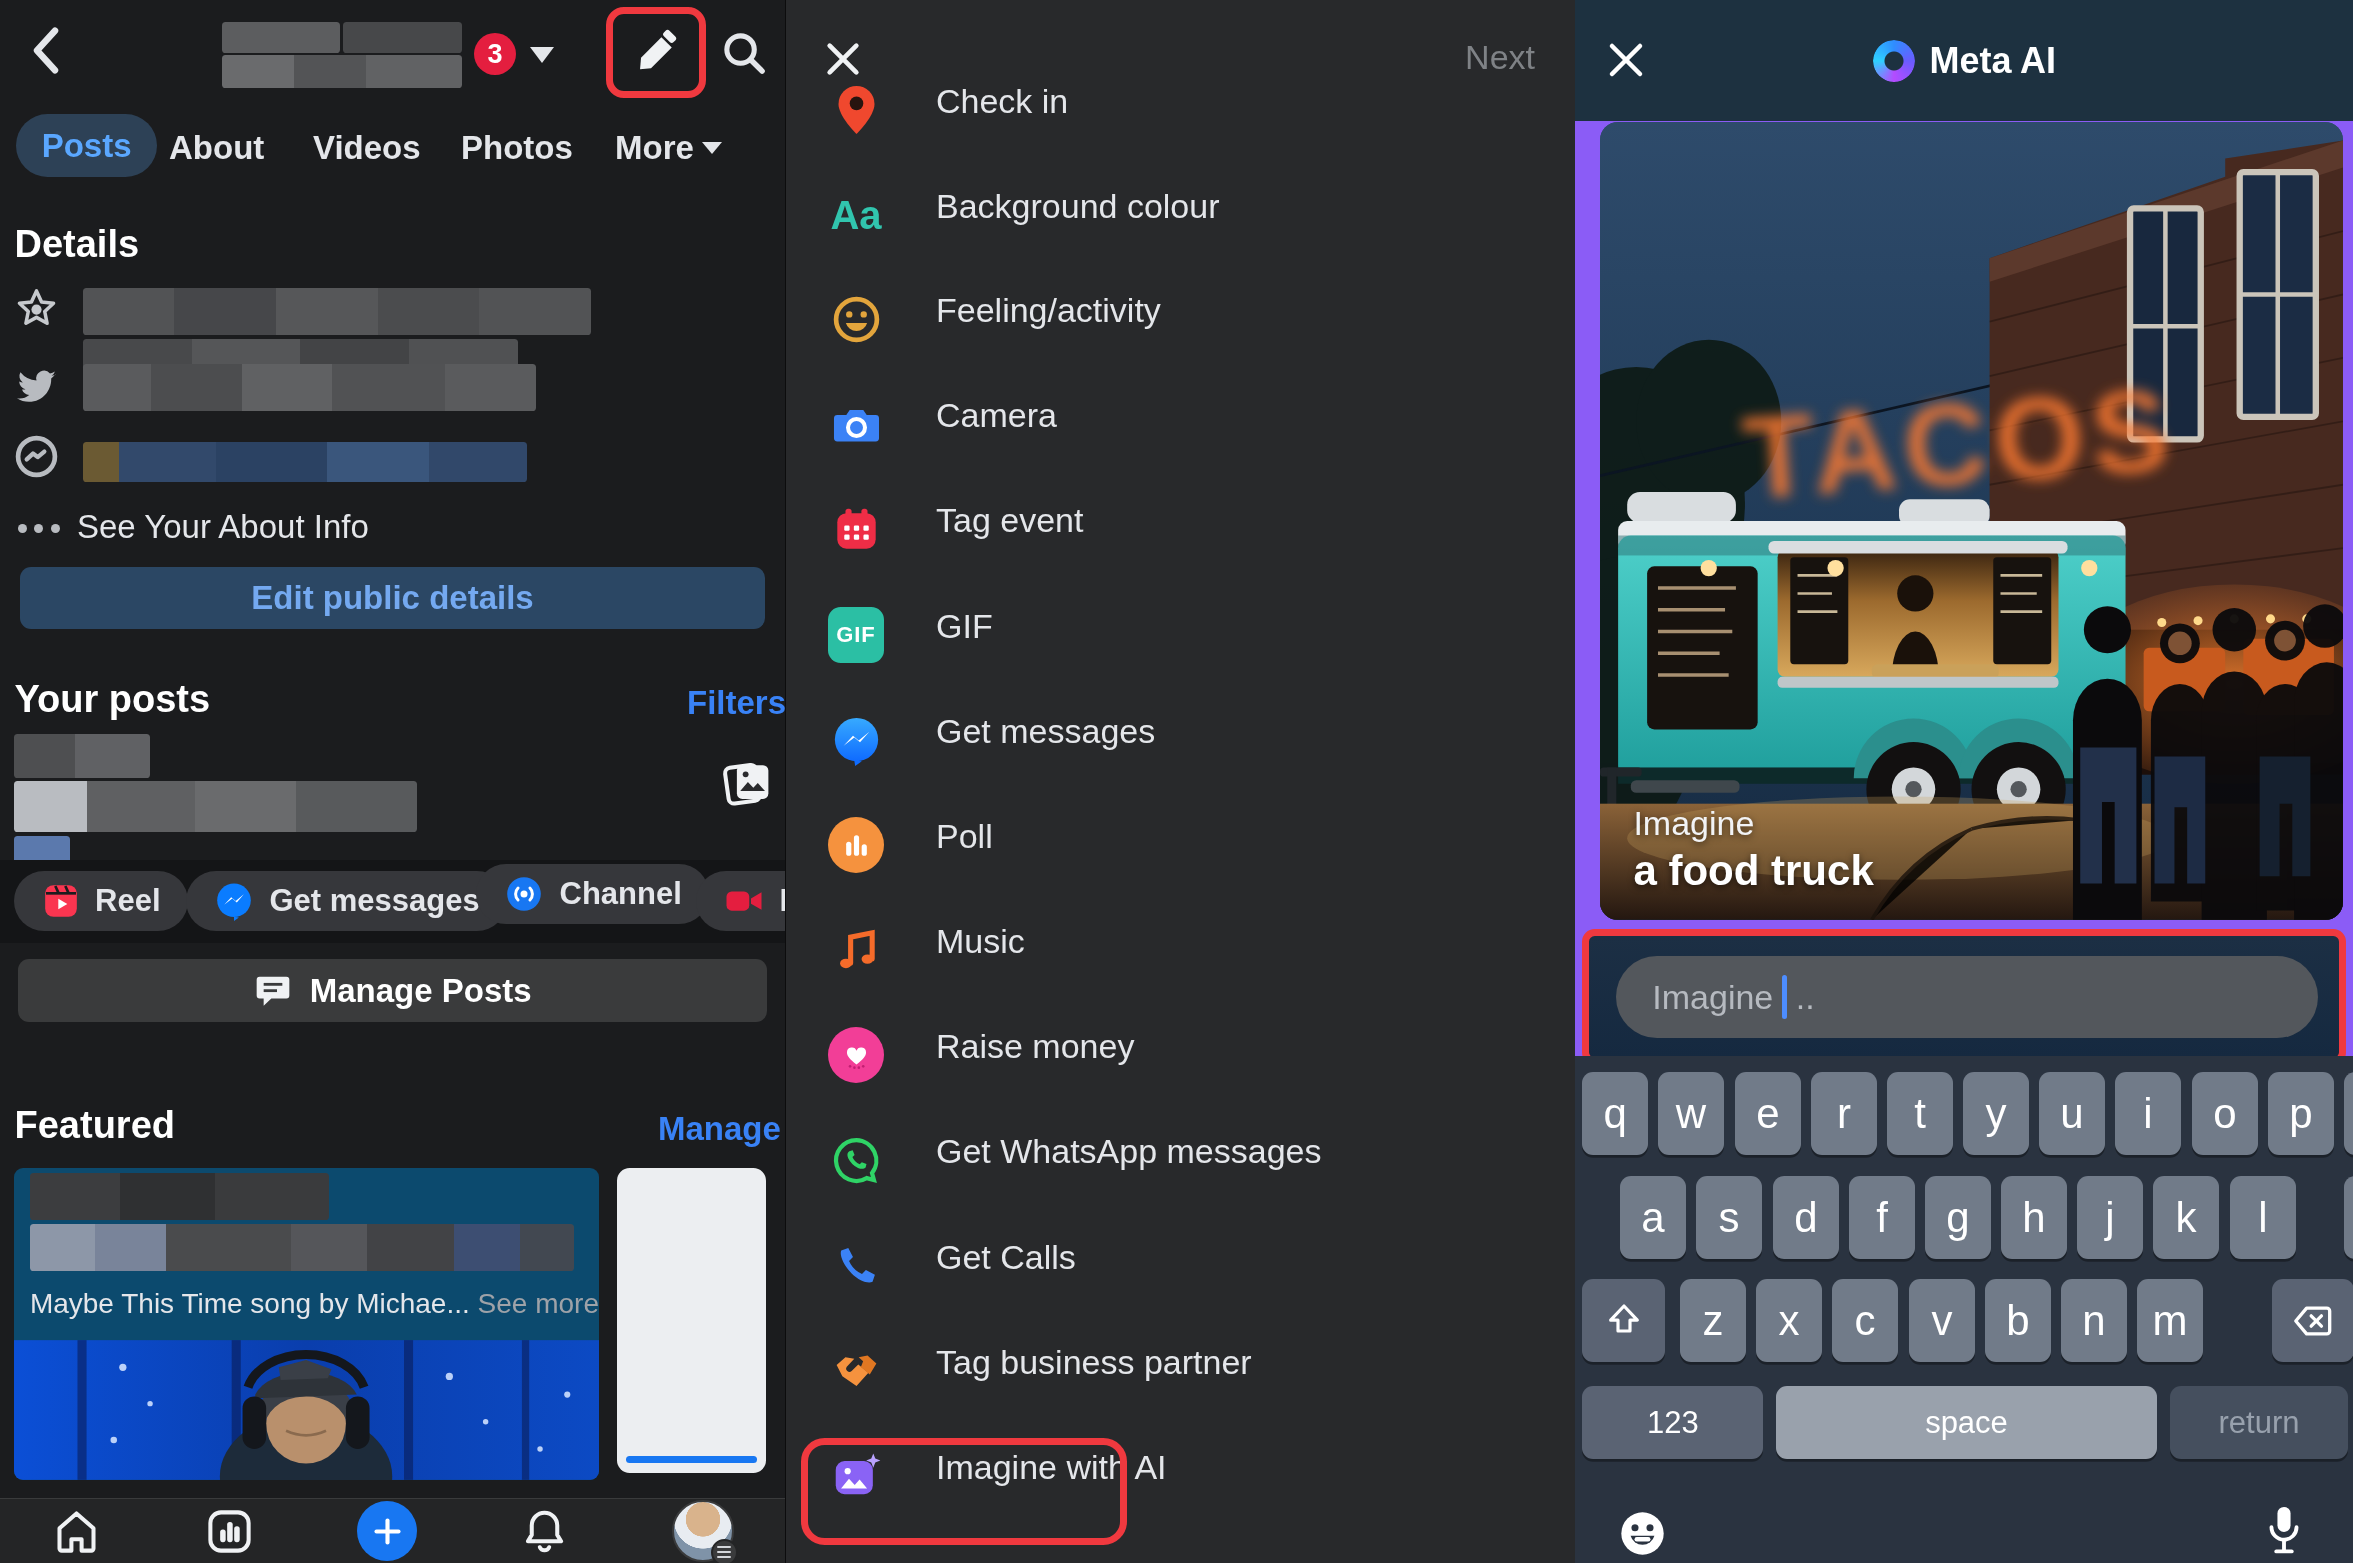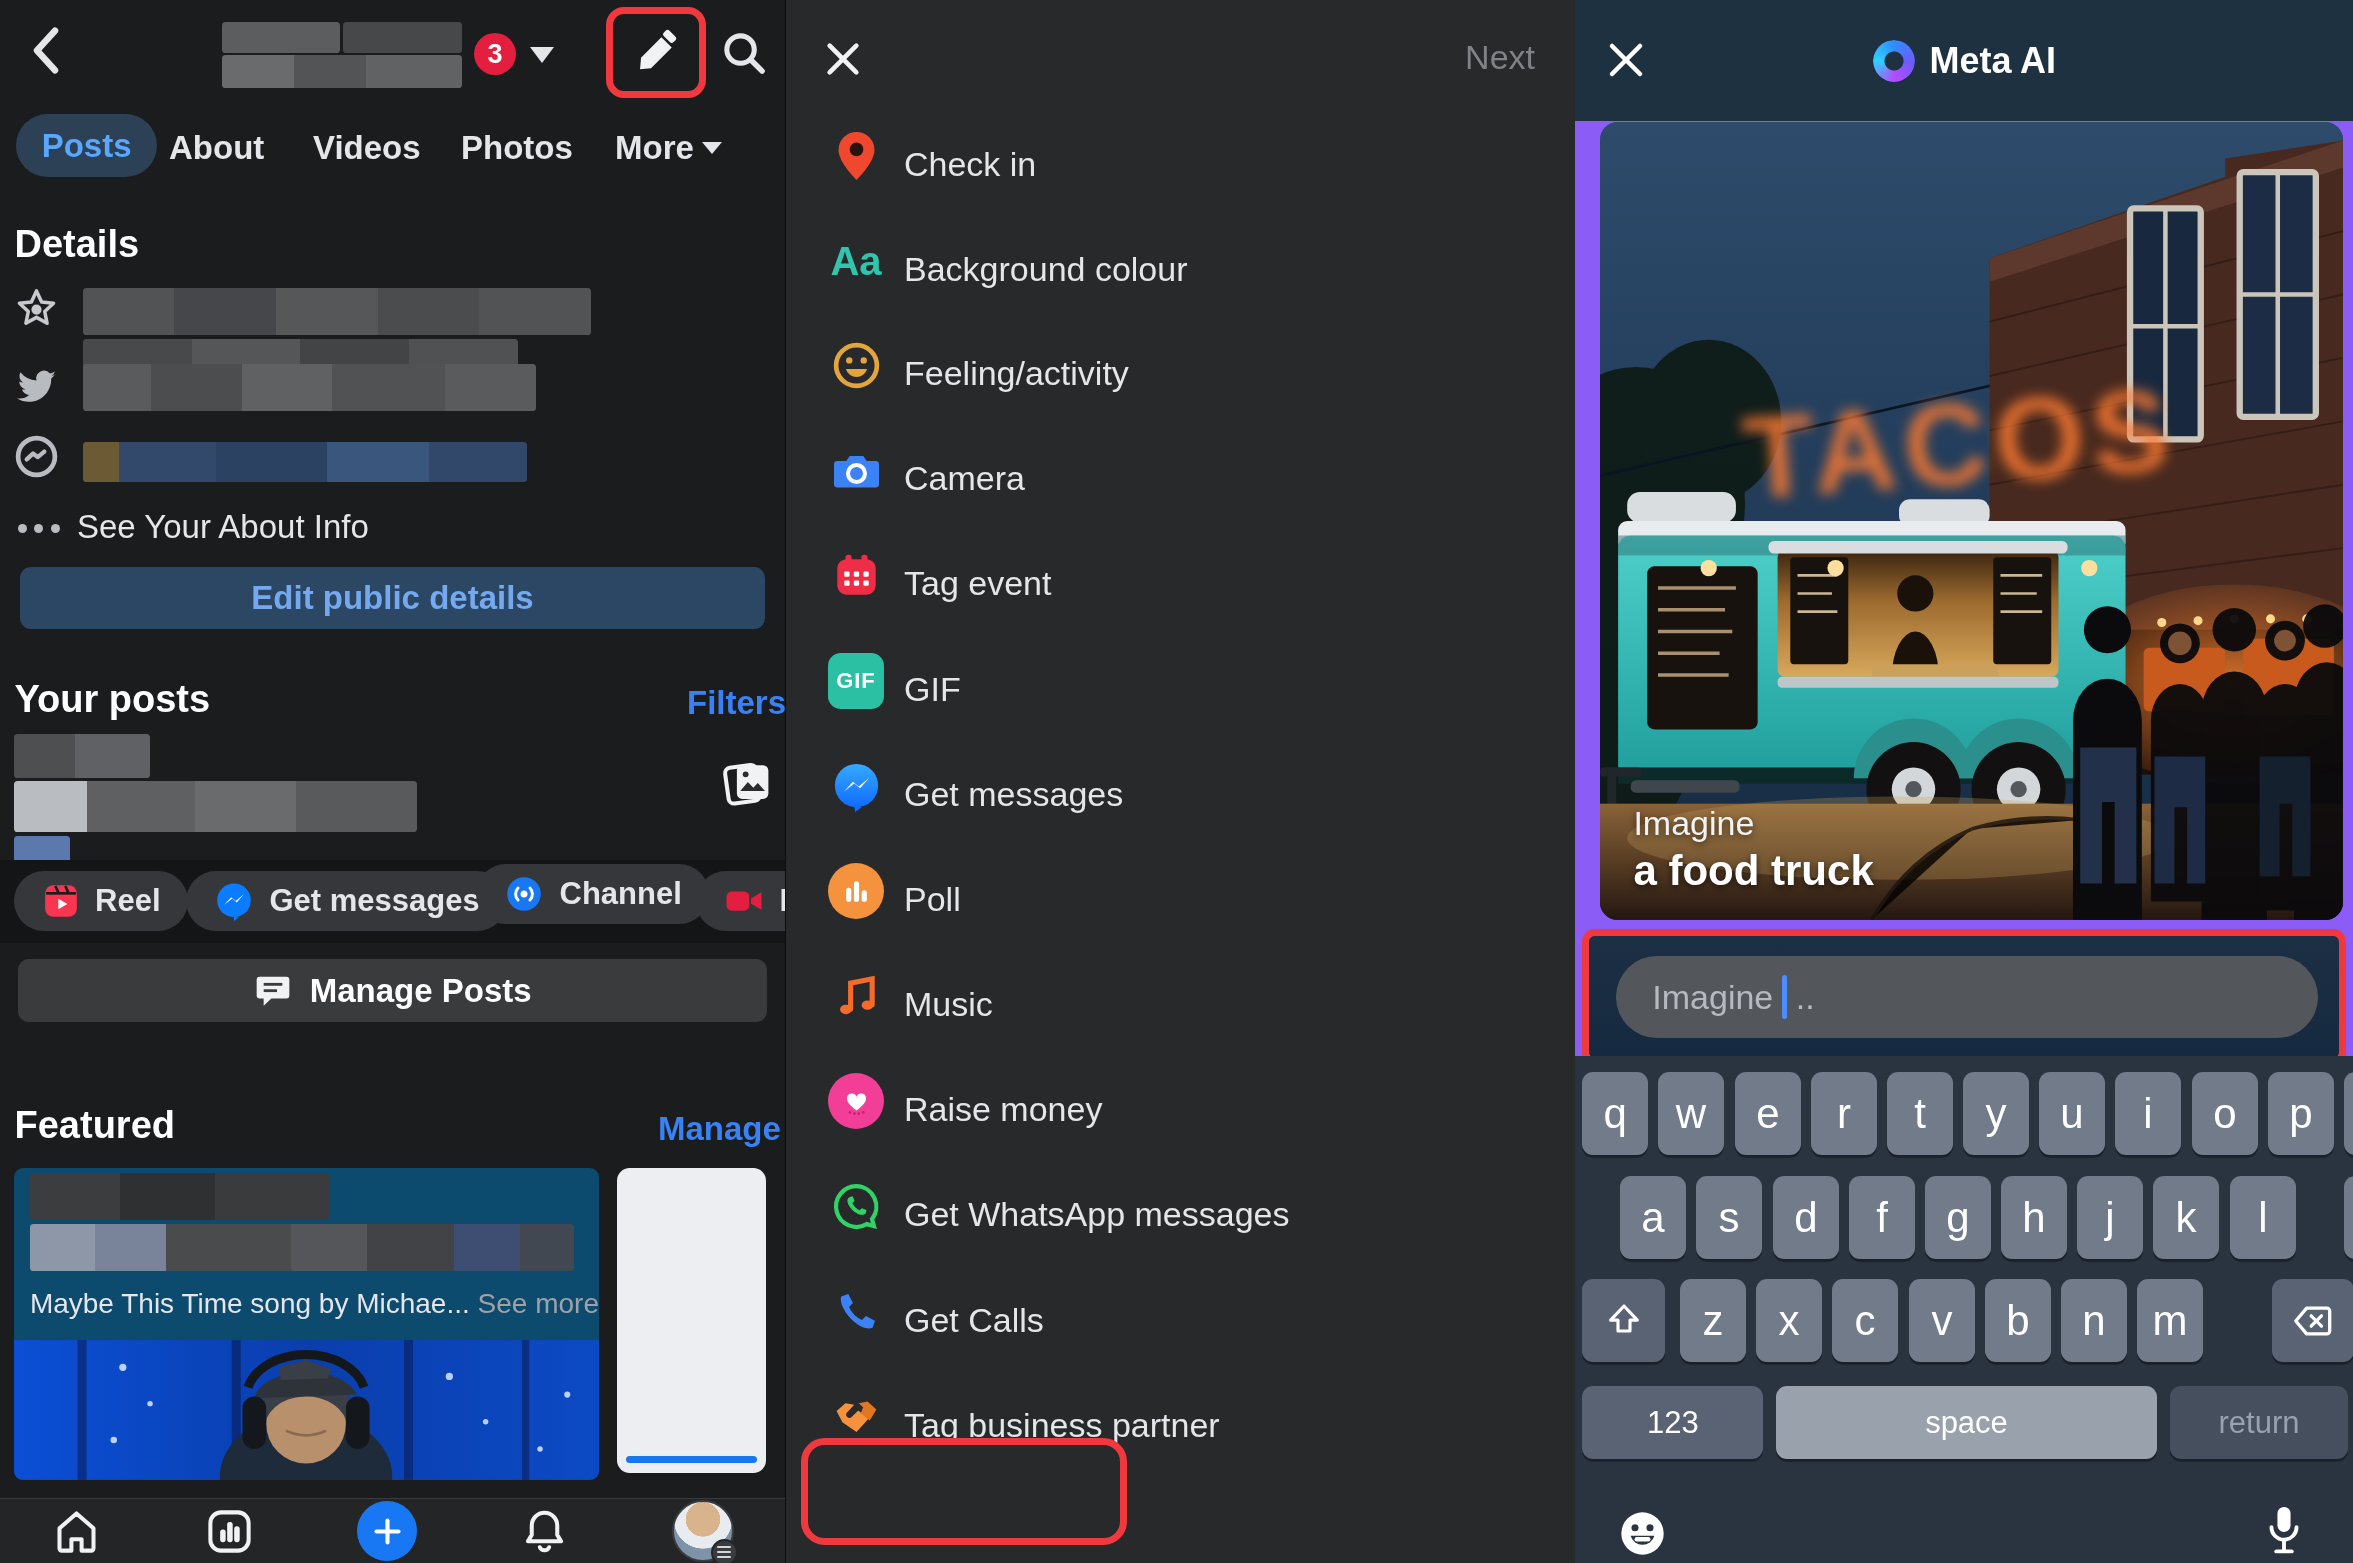--- a/index.html
+++ b/index.html
@@ -26,21 +26,21 @@
                      justify-content:center; gap:16.3px; font-size:33px; font-weight:bold; color:#fff; }
   .caption-sm { font-size:28px; color:#e4e6ea; }
   .see-more { color:#9ea2a8; }
   .navbar { background:#242526; border-top:1.8px solid #3a3b3c; display:flex; align-items:center; justify-content:space-around; }
 
   
   #panel-mid { left:785px; top:0; width:790px; height:1563px; background:#28292b;
                border-left:1.8px solid #0c0c0d; overflow:hidden; }
   .mid-title { font-size:36px; font-weight:bold; color:#fff; }
   .mid-next { font-size:34px; color:#7f8286; }
-  .cp-row { display:flex; align-items:flex-end; gap:20px; height:102px; }
+  .cp-row { display:flex; align-items:flex-start; gap:52px; height:102px; }
   .cp-label { font-size:34px; color:#e4e6ea; font-weight:500; }
   .cp-ic { width:56px; height:56px; display:flex; align-items:center; justify-content:center; flex:0 0 56px; }
   .round { border-radius:50%; }
   .sq { border-radius:12.7px; }
 
   
   #panel-right { left:1575px; top:0; width:779px; height:1563px; background:#8b5cf6; overflow:hidden; }
   #ma-header { left:0; top:0; width:779px; height:121px; background:#1d3140;
                display:flex; align-items:center; justify-content:center; gap:14.5px; }
   .ma-title { font-size:36px; font-weight:bold; color:#fff; }
@@ -446,20 +446,31 @@
     <div class="abs cp-row" style="left:42px; top:1343px; width:716px;">
       <span class="cp-ic">
         <svg width="53" height="53" viewBox="0 0 24 24">
           <path d="M3 9 l4-3.4 4 .6 -3.4 3.6 a1.5 1.5 0 0 0 2.2 2 l3-3 4.6 3.8 -5.4 6 -6.4-4.4 z" fill="#f5923e"></path>
           <path d="M13 5.6 l4-.8 4 3.6 -3 5 -4-3.4 1-2.6 z" fill="#e07722"></path>
         </svg>
       </span>
       <span class="cp-label">Tag business partner</span>
     </div>
 
+    <div class="abs cp-row" style="left:42px; top:1448px; width:716px;">
+      <span class="cp-ic">
+        <svg width="53" height="53" viewBox="0 0 24 24">
+          <rect x="2.6" y="5" width="16.8" height="15" rx="4" fill="#8a63f5"></rect>
+          <path d="M5 17.4 l3.6-4.4 2.6 2.8 2.2-2.4 3.4 4 z" fill="#fff"></path>
+          <circle cx="8" cy="9.6" r="1.4" fill="#fff"></circle>
+          <path d="M19.6 1.6 l.9 2.3 2.3 .9 -2.3 .9 -.9 2.3 -.9 -2.3 -2.3 -.9 2.3 -.9 z" fill="#b9a2ff"></path>
+        </svg>
+      </span>
+      <span class="cp-label">Imagine with AI</span>
+    </div>
 
     <div class="abs" style="left:14.5px; top:1438px; width:326px; height:107px; border:7.3px solid #f0393f; border-radius:23.6px;"></div>
   </div>
 
   <div id="panel-right" class="abs">
     <div id="ma-header" class="abs">
       <span class="meta-ring"></span>
       <span class="ma-title">Meta AI</span>
     </div>
     <div class="abs icon-btn" style="left:25.4px; top:34px; width:51px; height:51px;">

